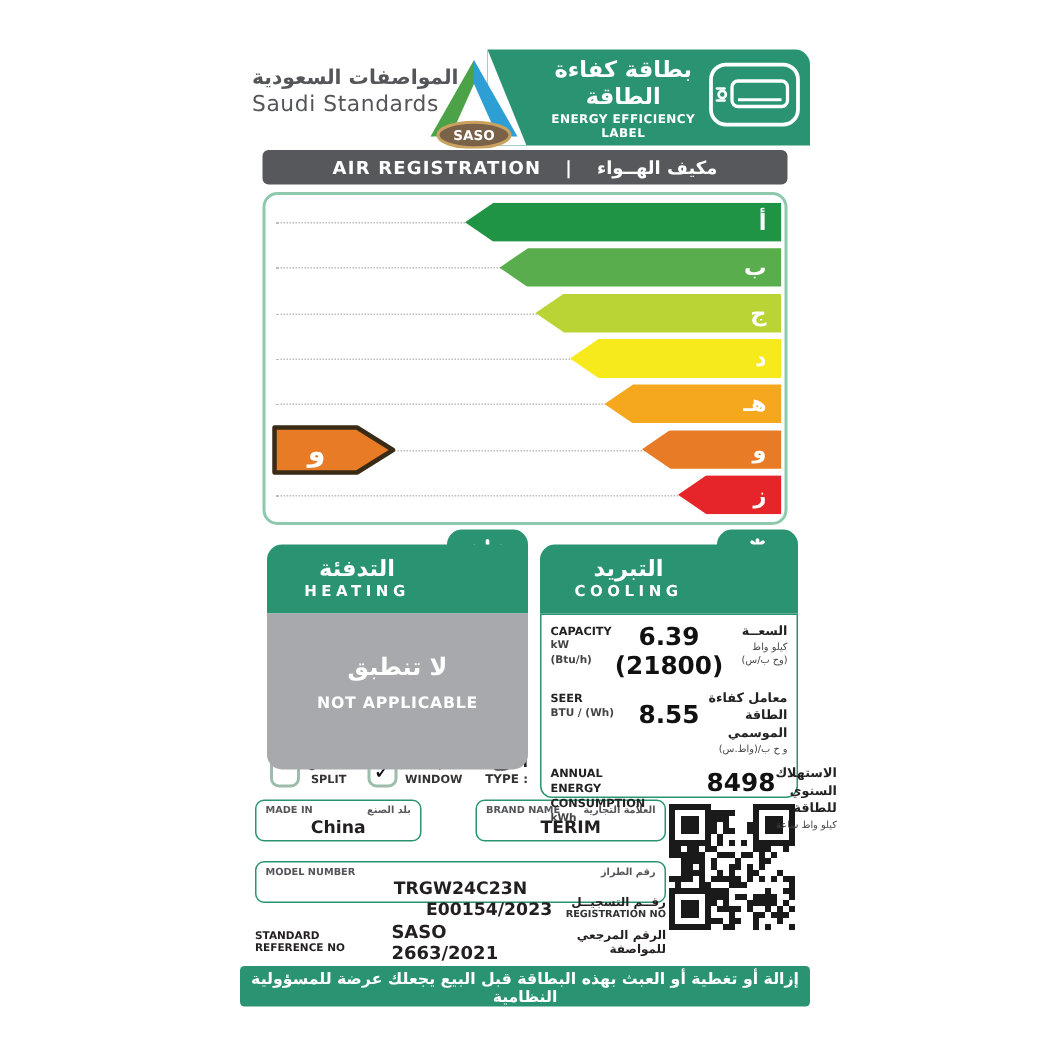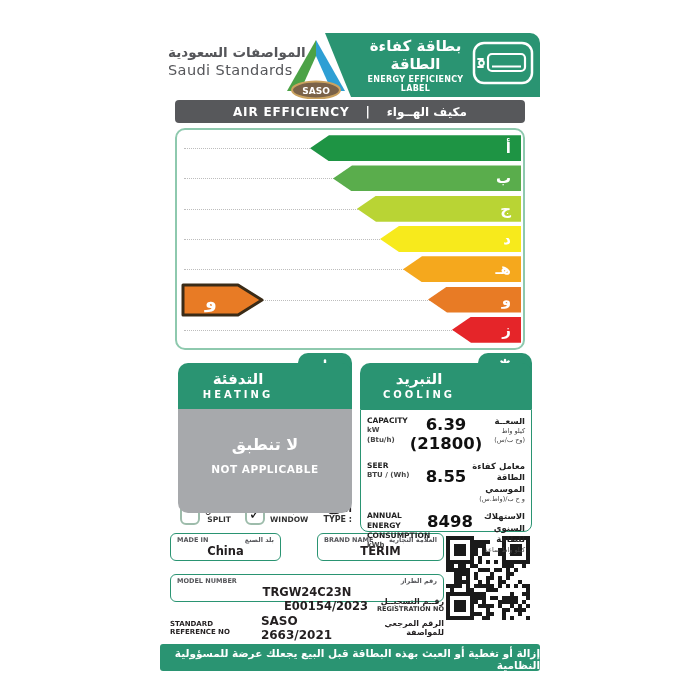--- a/index.html
+++ b/index.html
@@ -100,21 +100,21 @@
   .std-en{font-size:7px;font-weight:bold;}
   .std-val{font-size:12px;font-weight:bold;}
   .std-ar{font-size:8px;font-weight:bold;}
   .qr{position:absolute;left:284px;top:500px;width:88px;height:90px;background:#fff;
       display:grid;grid-template-rows:repeat(21,4px);grid-template-columns:repeat(21,4px);
       padding:3px 2px;box-sizing:border-box;}
   .qr div{background:#1a1a1a;}
 
   
   .footer{position:absolute;left:0;top:611px;width:380px;height:27px;background:#2a9472;
-          border-radius:3px;color:#fff;text-align:right;padding-top:3px;box-sizing:border-box;}
+          border-radius:3px;color:#fff;text-align:center;padding-top:3px;box-sizing:border-box;}
   .f-ar{font-size:10.5px;font-weight:bold;}
   .f-en{font-size:8.5px;font-weight:bold;margin-top:1px;}
 </style>
 </head>
 <body>
 
 <div class="label">
 
   <div class="header">
     <div class="green-panel">
@@ -145,21 +145,21 @@
         <polygon points="35,1 6,52 35,52" fill="#4ca247"></polygon>
         <polygon points="35,1 64,52 35,52" fill="#2e9fd4"></polygon>
         <polygon points="35,17 22,46 48,46" fill="#ffffff"></polygon>
         <ellipse cx="35" cy="51" rx="24" ry="8.5" fill="#7a6248" stroke="#caa25f" stroke-width="2"></ellipse>
         <text x="35" y="54.5" text-anchor="middle" font-size="9" font-weight="bold" fill="#ffffff">SASO</text>
       </svg>
     </span>
   </div>
 
   <div class="product-bar">
-    <span>AIR EFFICIENCY</span>
+    <span>AIR REGISTRATION</span>
     <span>|</span>
     <span dir="rtl">مكيف الهــواء</span>
   </div>
 
   <div class="scale-box">
     <div class="grade-row">
       <div class="g-arrow" style="width: 211px; background: rgb(30, 148, 68);">
         <span class="g-letter">أ</span>
       </div>
     </div>
@@ -276,21 +276,21 @@
           <div class="l1">معامل كفاءة الطاقة الموسمي</div>
           <div class="l2">و ح ب/(واط.س)</div>
         </div>
       </div>
       <div class="cool-row">
         <div class="c-en">
           <div class="l1">ANNUAL ENERGY</div>
           <div class="l1">CONSUMPTION</div>
           <div class="l2">kWh</div>
         </div>
-        <div class="c-val" style="padding-top:2px;">8498</div>
+        <div class="c-val" style="padding-top:2px;margin-left:44px;">8498</div>
         <div class="c-ar">
           <div class="l1">الاستهلاك السنوي</div>
           <div class="l1">للطاقة</div>
           <div class="l2">كيلو واط ساعة</div>
         </div>
       </div>
     </div>
   </div>
 
   <div class="type-row">

